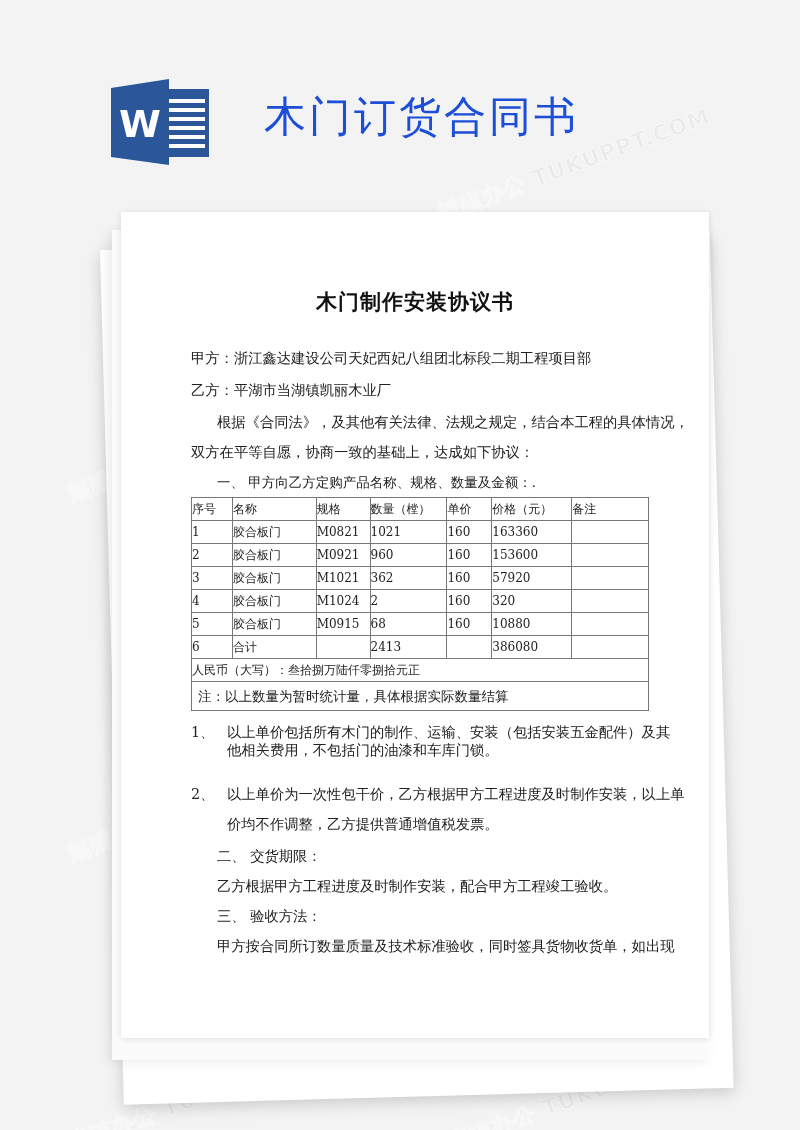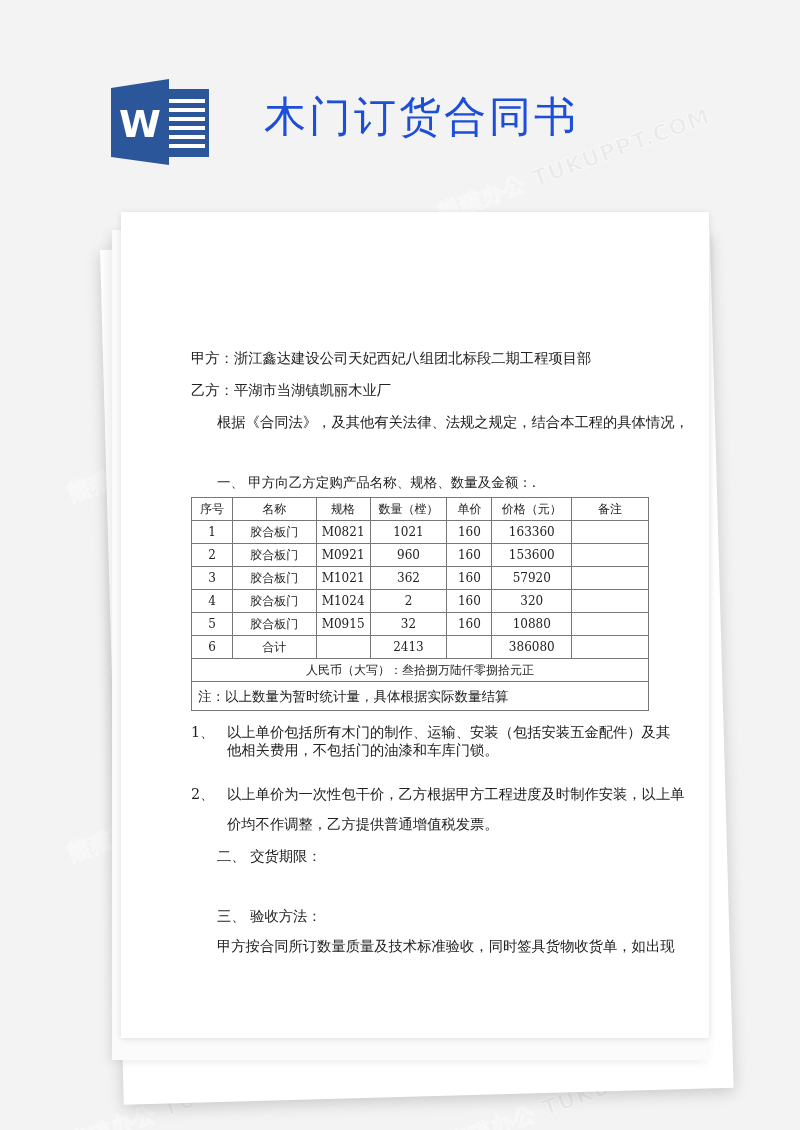--- a/index.html
+++ b/index.html
@@ -38,21 +38,21 @@
   .doc-title {
     position: absolute; left: 0; width: 588px; top: 76px; text-align: center;
     font-size: 21px; color: #111; letter-spacing: 1px; font-weight: bold;
   }
   .p { position: absolute; font-size: 14.3px; color: #222; white-space: nowrap; line-height: 20px; }
   table.goods {
     position: absolute; left: 70px; top: 285px; width: 458px;
     border-collapse: collapse; font-size: 12px; color: #222;
   }
   table.goods td, table.goods th {
-    border: 1px solid #777; text-align: center; font-weight: normal;
+    border: 1px solid #777; text-align: left; font-weight: normal;
     height: 22px; padding: 0; line-height: 22px;
   }
   table.goods td.note { text-align: left; padding-left: 6px; font-size: 13.5px; height: 28px; }
 </style>
 </head>
 <body>
 
 <div class="header">
   <svg class="word-icon" viewBox="0 0 100 86">
     <rect x="38" y="10" width="60" height="68" fill="#2b579a"></rect>
@@ -73,24 +73,26 @@
 <div class="watermark" style="left:430px;top:150px;">熊猫办公 TUKUPPT.COM</div>
 <div class="watermark" style="left:60px;top:430px;">熊猫办公 TUKUPPT.COM</div>
 <div class="watermark" style="left:60px;top:790px;">熊猫办公 TUKUPPT.COM</div>
 <div class="watermark" style="left:440px;top:1080px;">熊猫办公 TUKUPPT.COM</div>
 <div class="watermark" style="left:60px;top:1080px;">熊猫办公 TUKUPPT.COM</div>
 
 <div class="back-page"></div>
 <div class="back-page2"></div>
 
 <div class="page">
+  <div class="doc-title">木门制作安装协议书</div>
 
   <div class="p" style="left:70px;top:136px;">甲方：浙江鑫达建设公司天妃西妃八组团北标段二期工程项目部</div>
   <div class="p" style="left:70px;top:168px;">乙方：平湖市当湖镇凯丽木业厂</div>
   <div class="p" style="left:96px;top:200px;">根据《合同法》，及其他有关法律、法规之规定，结合本工程的具体情况，</div>
+  <div class="p" style="left:70px;top:230px;">双方在平等自愿，协商一致的基础上，达成如下协议：</div>
   <div class="p" style="left:96px;top:260px;font-size:13.5px;">一、   甲方向乙方定购产品名称、规格、数量及金额：.</div>
 
   <table class="goods">
     <colgroup>
       <col style="width:41px">
         <col style="width:84px">
         <col style="width:54px">
         <col style="width:77px">
         <col style="width:45px">
         <col style="width:80px">
@@ -139,21 +141,21 @@
       <td>M1024</td>
       <td>2</td>
       <td>160</td>
       <td>320</td>
       <td></td>
     </tr>
     <tr>
       <td>5</td>
       <td>胶合板门</td>
       <td>M0915</td>
-      <td>32</td>
+      <td>68</td>
       <td>160</td>
       <td>10880</td>
       <td></td>
     </tr>
     <tr>
       <td>6</td>
       <td>合计</td>
       <td></td>
       <td>2413</td>
       <td></td>
@@ -170,15 +172,16 @@
     </table>
 
   <div class="p" style="left:70px;top:510px;">1、</div>
   <div class="p" style="left:106px;top:510px;">以上单价包括所有木门的制作、运输、安装（包括安装五金配件）及其</div>
   <div class="p" style="left:106px;top:528px;">他相关费用，不包括门的油漆和车库门锁。</div>
   <div class="p" style="left:70px;top:572px;">2、</div>
   <div class="p" style="left:106px;top:572px;">以上单价为一次性包干价，乙方根据甲方工程进度及时制作安装，以上单</div>
   <div class="p" style="left:106px;top:602px;">价均不作调整，乙方提供普通增值税发票。</div>
 
   <div class="p" style="left:96px;top:634px;">二、   交货期限：</div>
+  <div class="p" style="left:96px;top:664px;">乙方根据甲方工程进度及时制作安装，配合甲方工程竣工验收。</div>
   <div class="p" style="left:96px;top:694px;">三、   验收方法：</div>
   <div class="p" style="left:96px;top:724px;">甲方按合同所订数量质量及技术标准验收，同时签具货物收货单，如出现</div>
 </div>
 
 </body></html>

